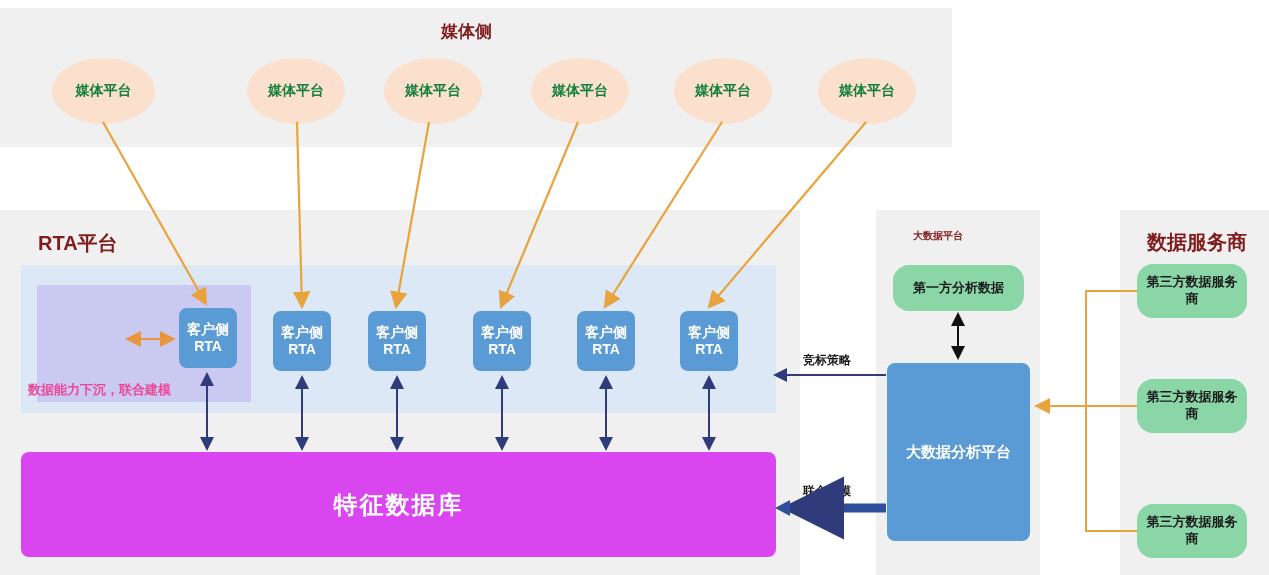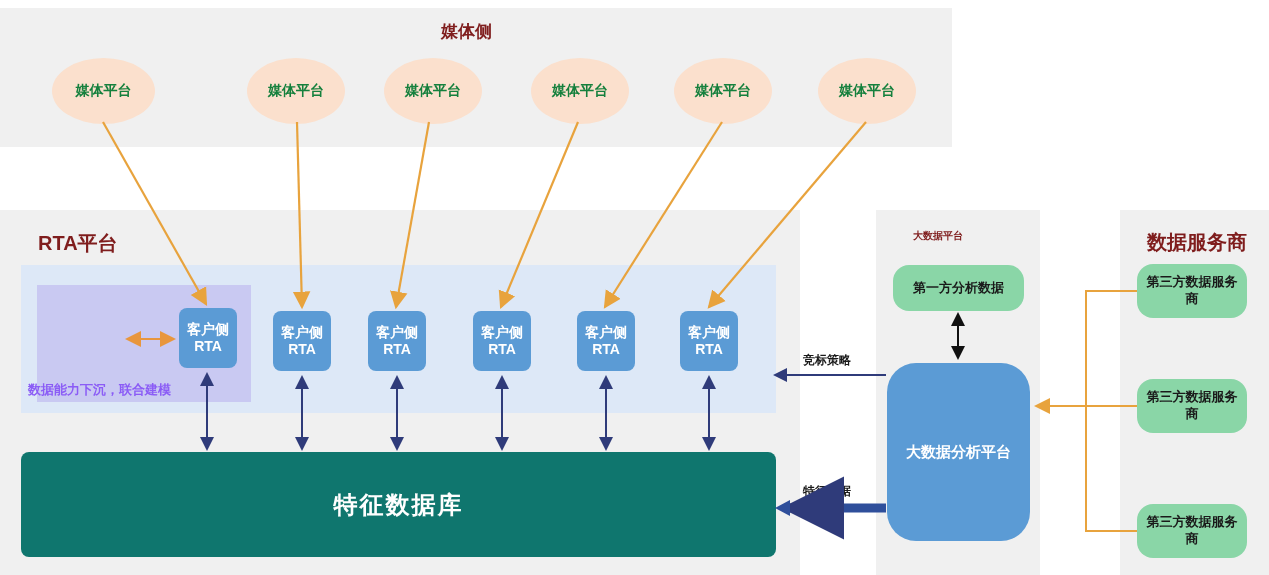--- a/index.html
+++ b/index.html
@@ -19,23 +19,23 @@
   .rta-box{position:absolute;background:#5b9bd5;border-radius:8px;
            display:flex;flex-direction:column;align-items:center;justify-content:center;
            color:#ffffff;font-size:14px;font-weight:bold;line-height:1.25;}
   .rta-box .ln2{font-weight:bold;}
 
   .orange-box{position:absolute;background:#f2996b;border-radius:8px;
               display:flex;align-items:center;justify-content:center;text-align:center;
               color:#ffffff;font-size:13px;font-weight:bold;line-height:1.25;padding:0 4px;
               box-sizing:border-box;}
 
-  .caption{position:absolute;font-size:13px;font-weight:bold;color:#8b5cf6;white-space:nowrap;}
-
-  .db-box{position:absolute;background:#0f766e;border-radius:8px;
+  .caption{position:absolute;font-size:13px;font-weight:bold;color:#ec4899;white-space:nowrap;}
+
+  .db-box{position:absolute;background:#d946ef;border-radius:8px;
           display:flex;align-items:center;justify-content:center;
           color:#ffffff;font-size:24px;font-weight:bold;letter-spacing:2px;}
 
   .green-box{position:absolute;background:#8ad6a7;border-radius:16px;
              display:flex;align-items:center;justify-content:center;text-align:center;
              color:#1a1a1a;font-size:13px;font-weight:bold;line-height:1.3;padding:0 6px;
              box-sizing:border-box;}
 
   .bigdata-box{position:absolute;background:#5b9bd5;border-radius:8px;
                display:flex;align-items:center;justify-content:center;
@@ -110,39 +110,39 @@
     <span>特征数据库</span>
   </div>
 
   <div class="panel" style="left:876px;top:210px;width:164px;height:365px;"></div>
   <div class="panel-title" style="left:913px;top:229px;font-size:10px;">大数据平台</div>
 
   <div class="green-box" style="left:893px;top:265px;width:131px;height:46px;">
     <span>第一方分析数据</span>
   </div>
 
-  <div class="bigdata-box" style="left:887px;top:363px;width:143px;height:178px;border-radius:29px;">
+  <div class="bigdata-box" style="left:887px;top:363px;width:143px;height:178px;">
     <span>大数据分析平台</span>
   </div>
 
   <div class="panel" style="left:1120px;top:210px;width:149px;height:365px;"></div>
   <div class="panel-title" style="left:1147px;top:229px;font-size:20px;">数据服务商</div>
 
   <div class="green-box" style="left:1137px;top:264px;width:110px;height:54px;">
     <span>第三方数据服务商</span>
   </div>
   <div class="green-box" style="left:1137px;top:379px;width:110px;height:54px;">
     <span>第三方数据服务商</span>
   </div>
   <div class="green-box" style="left:1137px;top:504px;width:110px;height:54px;">
     <span>第三方数据服务商</span>
   </div>
 
   <div class="arrow-label" style="left:803px;top:352px;">竞标策略</div>
-  <div class="arrow-label" style="left:803px;top:483px;">特征数据</div>
+  <div class="arrow-label" style="left:803px;top:483px;">联合建模</div>
 
   <svg class="overlay" viewBox="0 0 1269 575">
     <defs>
       <marker id="arrOrange" markerWidth="9" markerHeight="9" refX="7" refY="4.5" orient="auto">
         <path d="M0,0.5 L8,4.5 L0,8.5 z" fill="#e8a33d"></path>
       </marker>
       <marker id="arrOrangeL" markerWidth="9" markerHeight="9" refX="7" refY="4.5" orient="auto">
         <path d="M0,0.5 L8,4.5 L0,8.5 z" fill="#e8963d"></path>
       </marker>
       <marker id="arrNavy" markerWidth="8" markerHeight="8" refX="6" refY="4" orient="auto">

